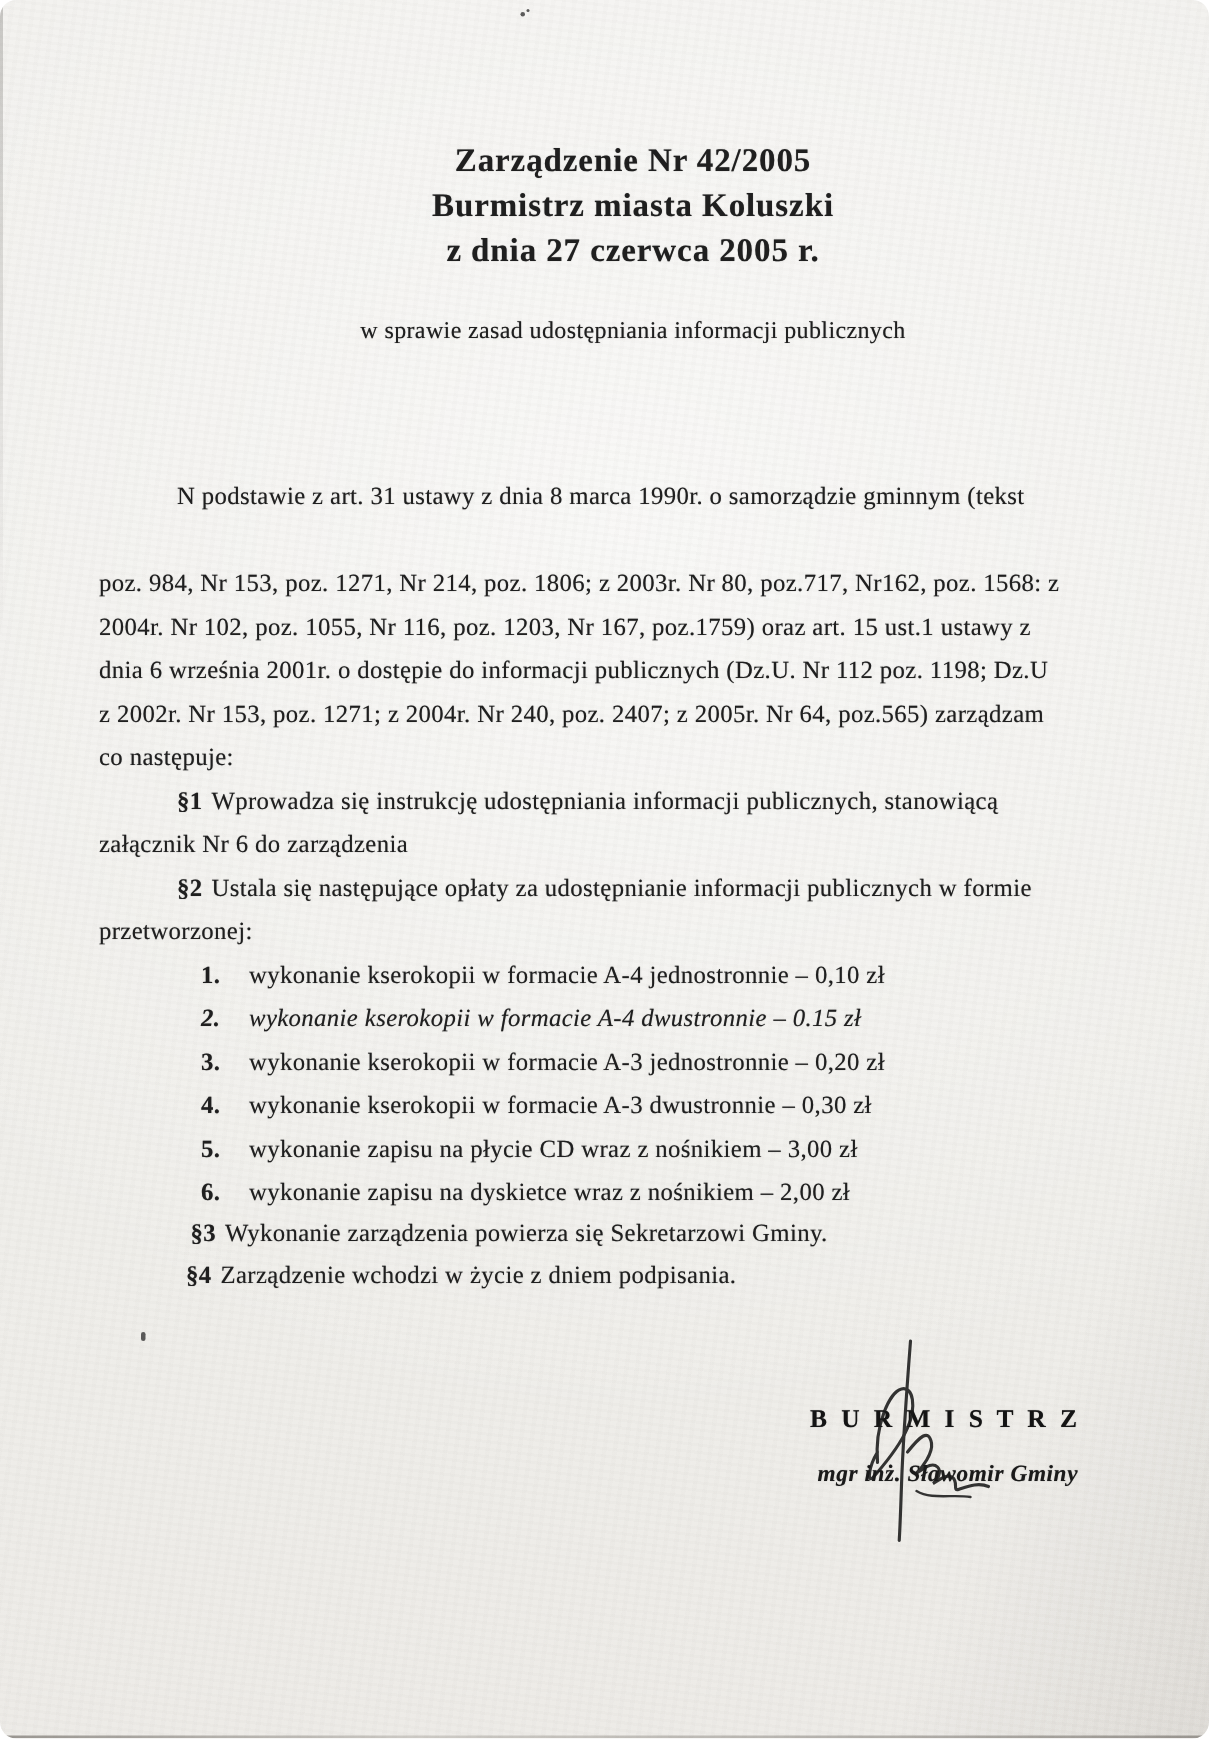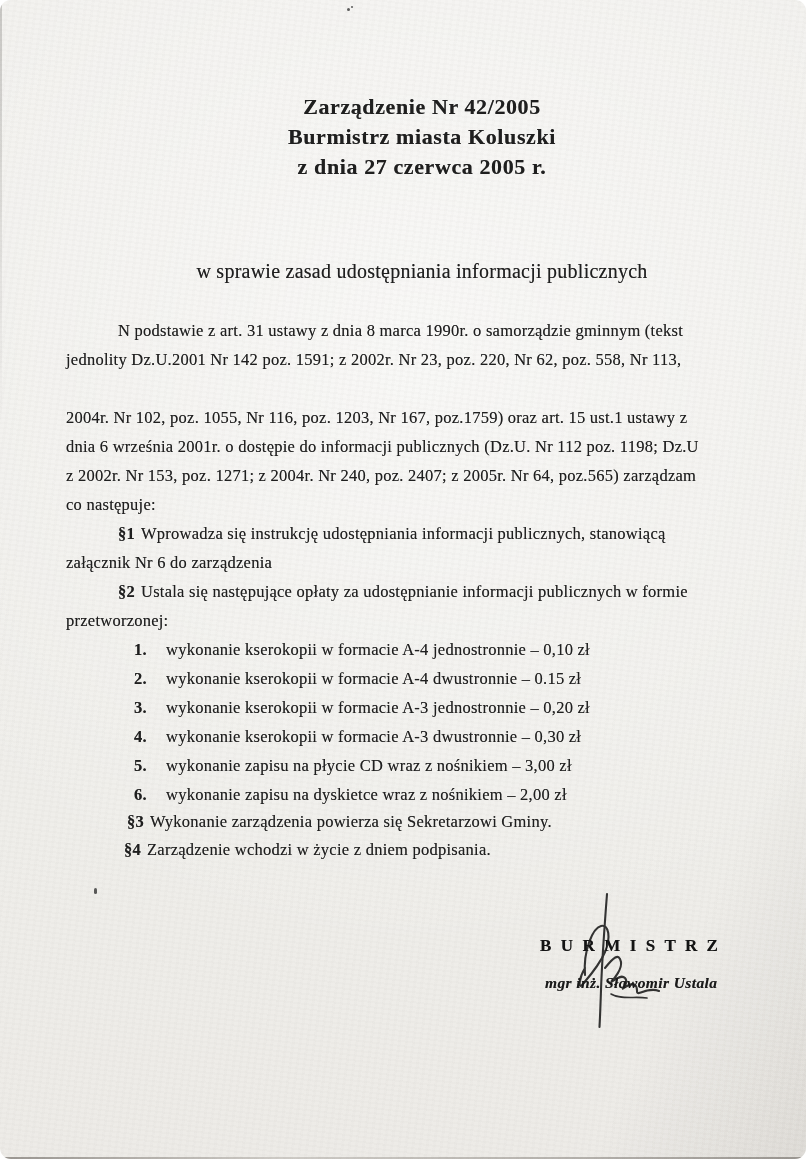--- a/index.html
+++ b/index.html
@@ -23,21 +23,21 @@
   }
   .line{
     position:absolute;
     white-space:nowrap;
     font-size:16.5px;
     letter-spacing:0.25px;
     text-shadow:0 0 0.6px rgba(35,35,35,0.55);
   }
   .center-wrap{left:38px;width:768px;text-align:center;}
   .title{font-weight:bold;font-size:22px;letter-spacing:0.6px;}
-  .subject{font-size:20px;margin-top:48px;}
+  .subject{font-size:16px;}
   .body-line{left:66px;}
   .indent{padding-left:52px;}
   .sec3{left:115px;margin-left:12px;}
   .fee{left:134px;}
   .fee .num{display:inline-block;width:32px;font-weight:bold;}
   .secpfx{font-weight:bold;padding-right:6px;}
   .sig-role{
     left:540px;top:936px;
     font-weight:bold;font-size:17px;letter-spacing:2.6px;
     color:#141414;
@@ -69,47 +69,47 @@
   <div class="speck" style="left:351px;top:6px;width:2px;height:2px;"></div>
   <div class="speck" style="left:94px;top:888px;width:3px;height:6px;border-radius:2px;"></div>
 
   <div class="line center-wrap title" style="top:94px;">Zarządzenie Nr 42/2005</div>
   <div class="line center-wrap title" style="top:124px;">Burmistrz miasta Koluszki</div>
   <div class="line center-wrap title" style="top:154px;">z dnia 27 czerwca 2005 r.</div>
 
   <div class="line center-wrap subject" style="top:212px;">w sprawie zasad udostępniania informacji publicznych</div>
 
   <div class="line body-line indent" style="top:321px;">N podstawie z art. 31 ustawy z dnia 8 marca 1990r. o samorządzie gminnym (tekst</div>
-  <div class="line body-line" style="top:350px;">jednolity Dz.U.2001 Nr 142 poz. 1591; z 2002r. Nr 23, poz. 220, Nr 62, poz. 558, Nr 113,</div>
+  <div class="line body-line" style="top:379px;">poz. 984, Nr 153, poz. 1271, Nr 214, poz. 1806; z 2003r. Nr 80, poz.717, Nr162, poz. 1568: z</div>
   <div class="line body-line" style="top:408px;">2004r. Nr 102, poz. 1055, Nr 116, poz. 1203, Nr 167, poz.1759) oraz art. 15 ust.1 ustawy z</div>
   <div class="line body-line" style="top:437px;">dnia 6 września 2001r. o dostępie do informacji publicznych (Dz.U. Nr 112 poz. 1198; Dz.U</div>
   <div class="line body-line" style="top:466px;">z 2002r. Nr 153, poz. 1271; z 2004r. Nr 240, poz. 2407; z 2005r. Nr 64, poz.565) zarządzam</div>
   <div class="line body-line" style="top:495px;">co następuje:</div>
 
   <div class="line body-line indent" style="top:524px;"><span class="secpfx">§1</span><span>Wprowadza się instrukcję udostępniania informacji publicznych, stanowiącą</span></div>
   <div class="line body-line" style="top:553px;">załącznik Nr 6 do zarządzenia</div>
 
   <div class="line body-line indent" style="top:582px;"><span class="secpfx">§2</span><span>Ustala się następujące opłaty za udostępnianie informacji publicznych w formie</span></div>
   <div class="line body-line" style="top:611px;">przetworzonej:</div>
 
   <div class="line fee" style="top:640px;"><span class="num">1.</span><span>wykonanie kserokopii w formacie A-4 jednostronnie – 0,10 zł</span></div>
-  <div class="line fee" style="top:669px;"><span class="num">2.</span><span>wykonanie kserokopii w formacie A-4 dwustronnie – 0.15 zł</span></div>
+  <div class="line fee" style="top:669px;font-style:italic;"><span class="num">2.</span><span>wykonanie kserokopii w formacie A-4 dwustronnie – 0.15 zł</span></div>
   <div class="line fee" style="top:698px;"><span class="num">3.</span><span>wykonanie kserokopii w formacie A-3 jednostronnie – 0,20 zł</span></div>
   <div class="line fee" style="top:727px;"><span class="num">4.</span><span>wykonanie kserokopii w formacie A-3 dwustronnie – 0,30 zł</span></div>
   <div class="line fee" style="top:756px;"><span class="num">5.</span><span>wykonanie zapisu na płycie CD wraz z nośnikiem – 3,00 zł</span></div>
   <div class="line fee" style="top:785px;"><span class="num">6.</span><span>wykonanie zapisu na dyskietce wraz z nośnikiem – 2,00 zł</span></div>
 
   <div class="line sec3" style="top:812px;"><span class="secpfx">§3</span><span>Wykonanie zarządzenia powierza się Sekretarzowi Gminy.</span></div>
   <div class="line sec3" style="top:840px;left:112px;"><span class="secpfx">§4</span><span>Zarządzenie wchodzi w życie z dniem podpisania.</span></div>
 
   <div class="line sig-role">B U R M I S T R Z</div>
   <svg class="scrawl" width="130" height="140" viewBox="0 0 130 140">
     <g fill="none" stroke="#1a1a1a" stroke-width="2.1" stroke-linecap="round" opacity="0.88">
       <path d="M52,4 C50,30 47,70 46,100 C45.5,115 45,128 44.5,137"></path>
       <path d="M30,85 C28,60 38,38 46,36 C54,34 56,48 50,62 C44,76 33,88 27,95 C23,99 24,88 30,78"></path>
       <path d="M50,78 C58,68 64,62 66,72 C67,79 60,88 56,92 C60,90 66,84 70,88 C73,91 70,97 67,99 C71,97 76,92 80,95 C84,98 80,104 84,103 C90,101 97,98 104,101"></path>
       <path d="M56,104 C66,110 80,106 92,108" stroke-width="1.6"></path>
     </g>
   </svg>
-  <div class="line sig-name">mgr inż. Sławomir Ustala</div>
+  <div class="line sig-name">mgr inż. Sławomir Gminy</div>
 
   <div class="bottom-edge"></div>
 </div>
 
 </body></html>

